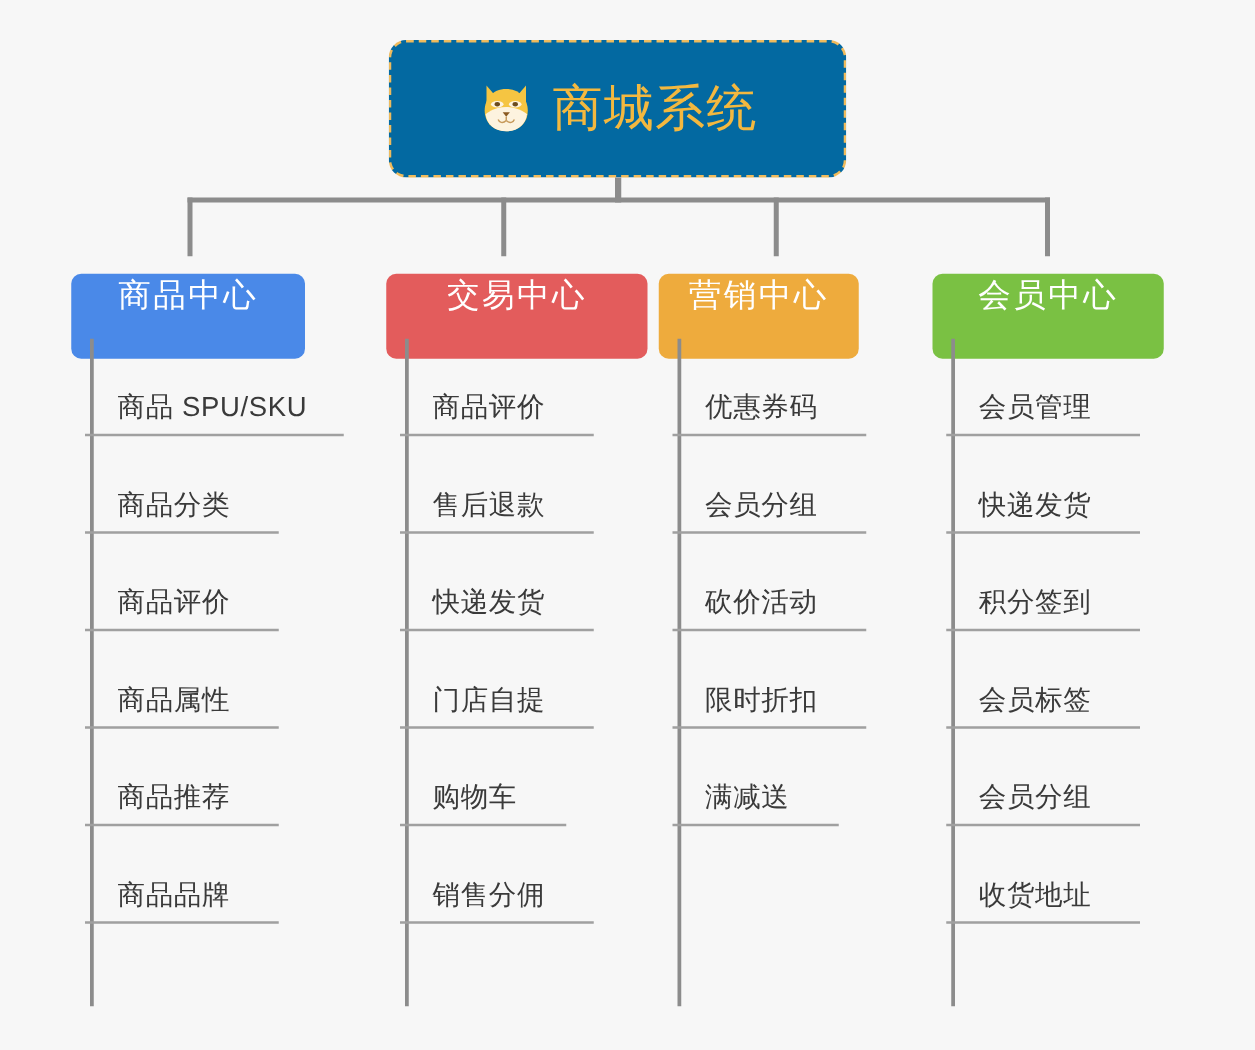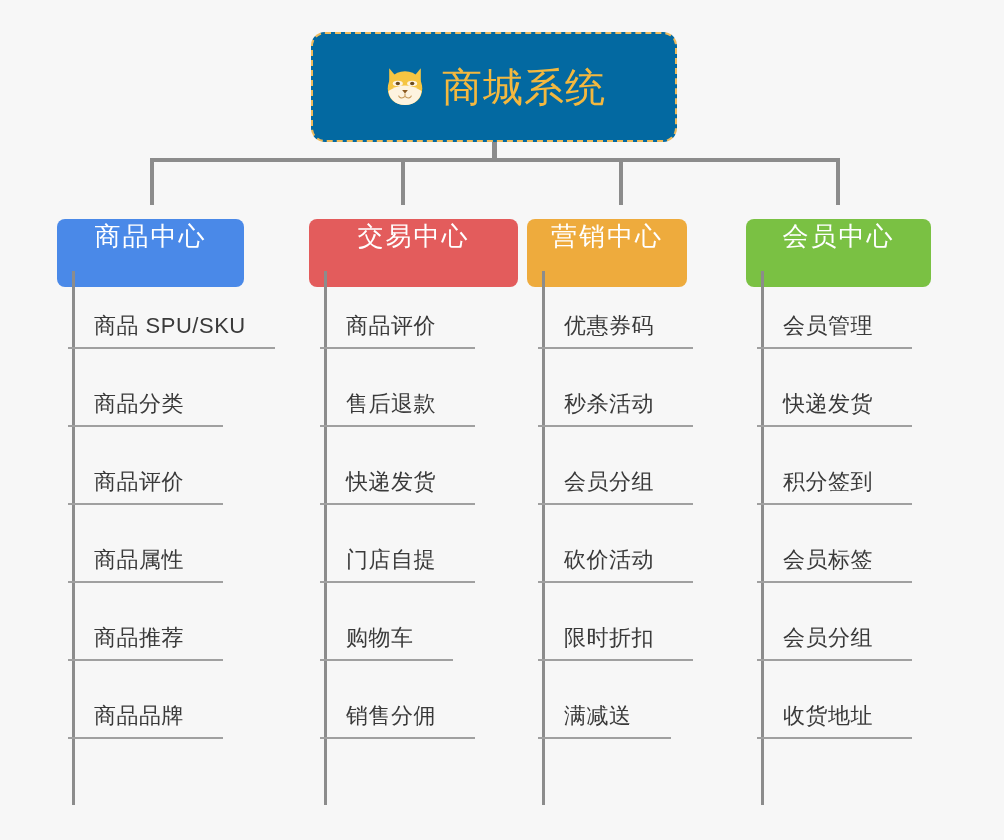--- a/index.html
+++ b/index.html
@@ -208,24 +208,20 @@
       <div class="cat-box" style="width: 160px; background: rgb(238, 171, 61);">
         <span>营销中心</span>
       </div>
       <div class="spine" style="left: 15px; top: 68px; height: 534px;"></div>
       <div class="leaf-list" style="width: 260px;">
         <div class="leaf">
           <span class="leaf-label">优惠券码</span>
           <div class="leaf-rule" style="width: 155px;"></div>
         </div>
         <div class="leaf">
-          <span class="leaf-label">秒杀活动</span>
-          <div class="leaf-rule" style="width: 155px;"></div>
-        </div>
-        <div class="leaf">
           <span class="leaf-label">会员分组</span>
           <div class="leaf-rule" style="width: 155px;"></div>
         </div>
         <div class="leaf">
           <span class="leaf-label">砍价活动</span>
           <div class="leaf-rule" style="width: 155px;"></div>
         </div>
         <div class="leaf">
           <span class="leaf-label">限时折扣</span>
           <div class="leaf-rule" style="width: 155px;"></div>

